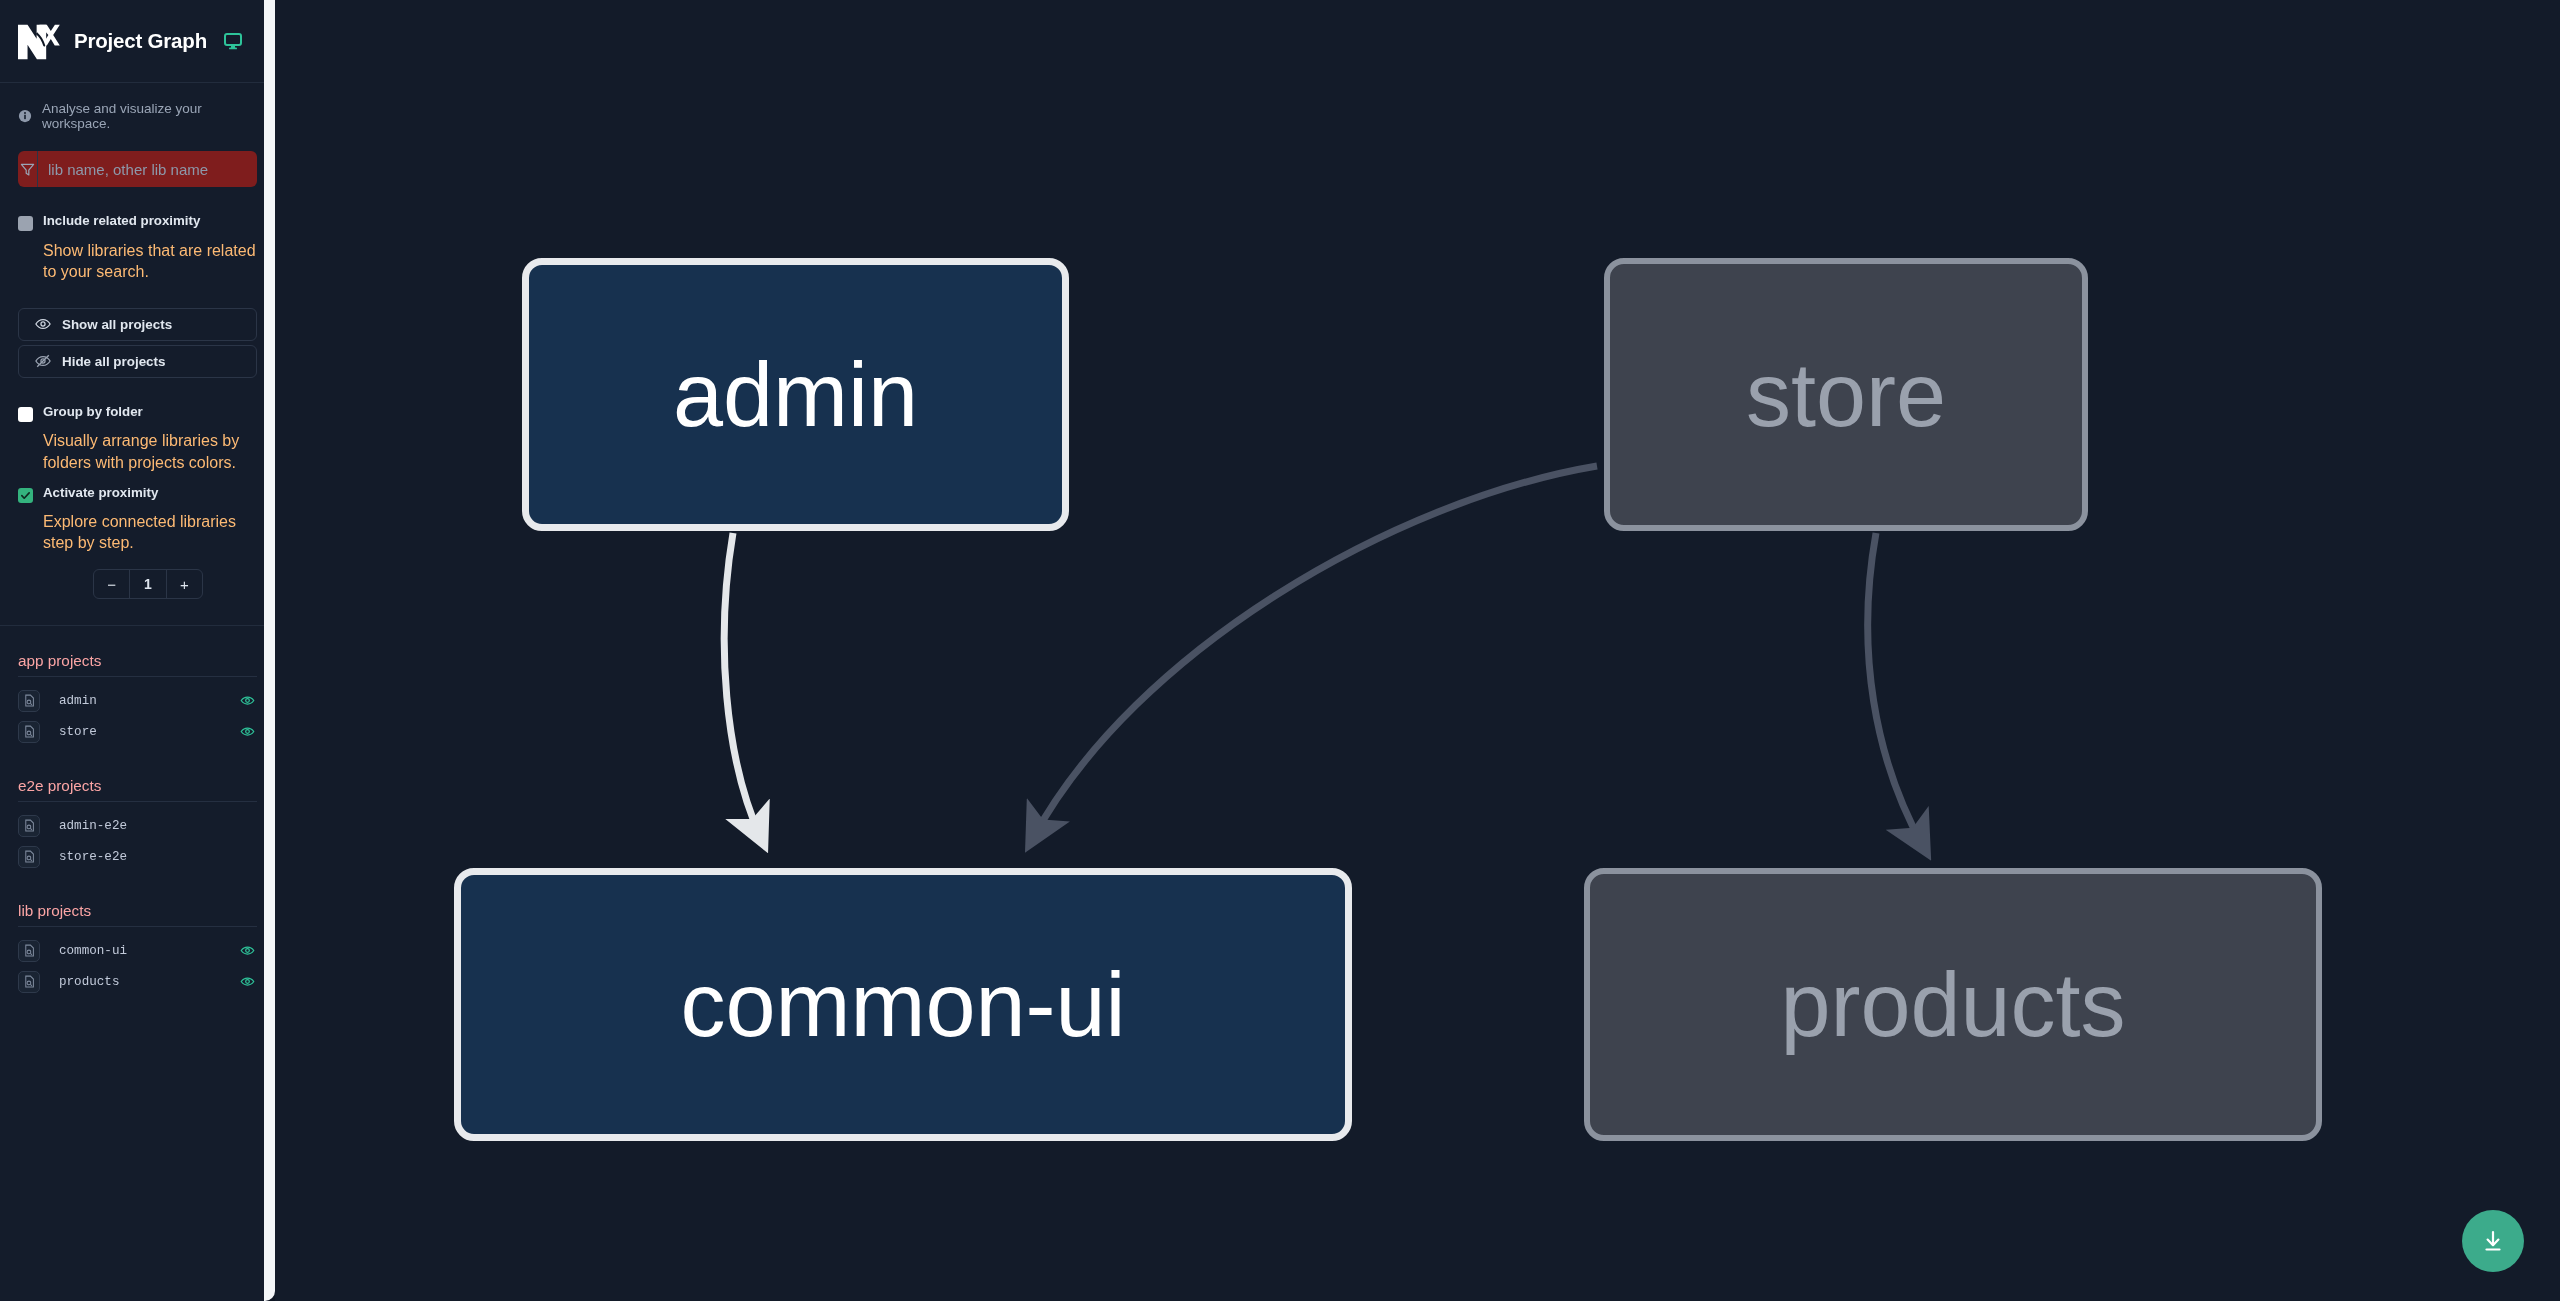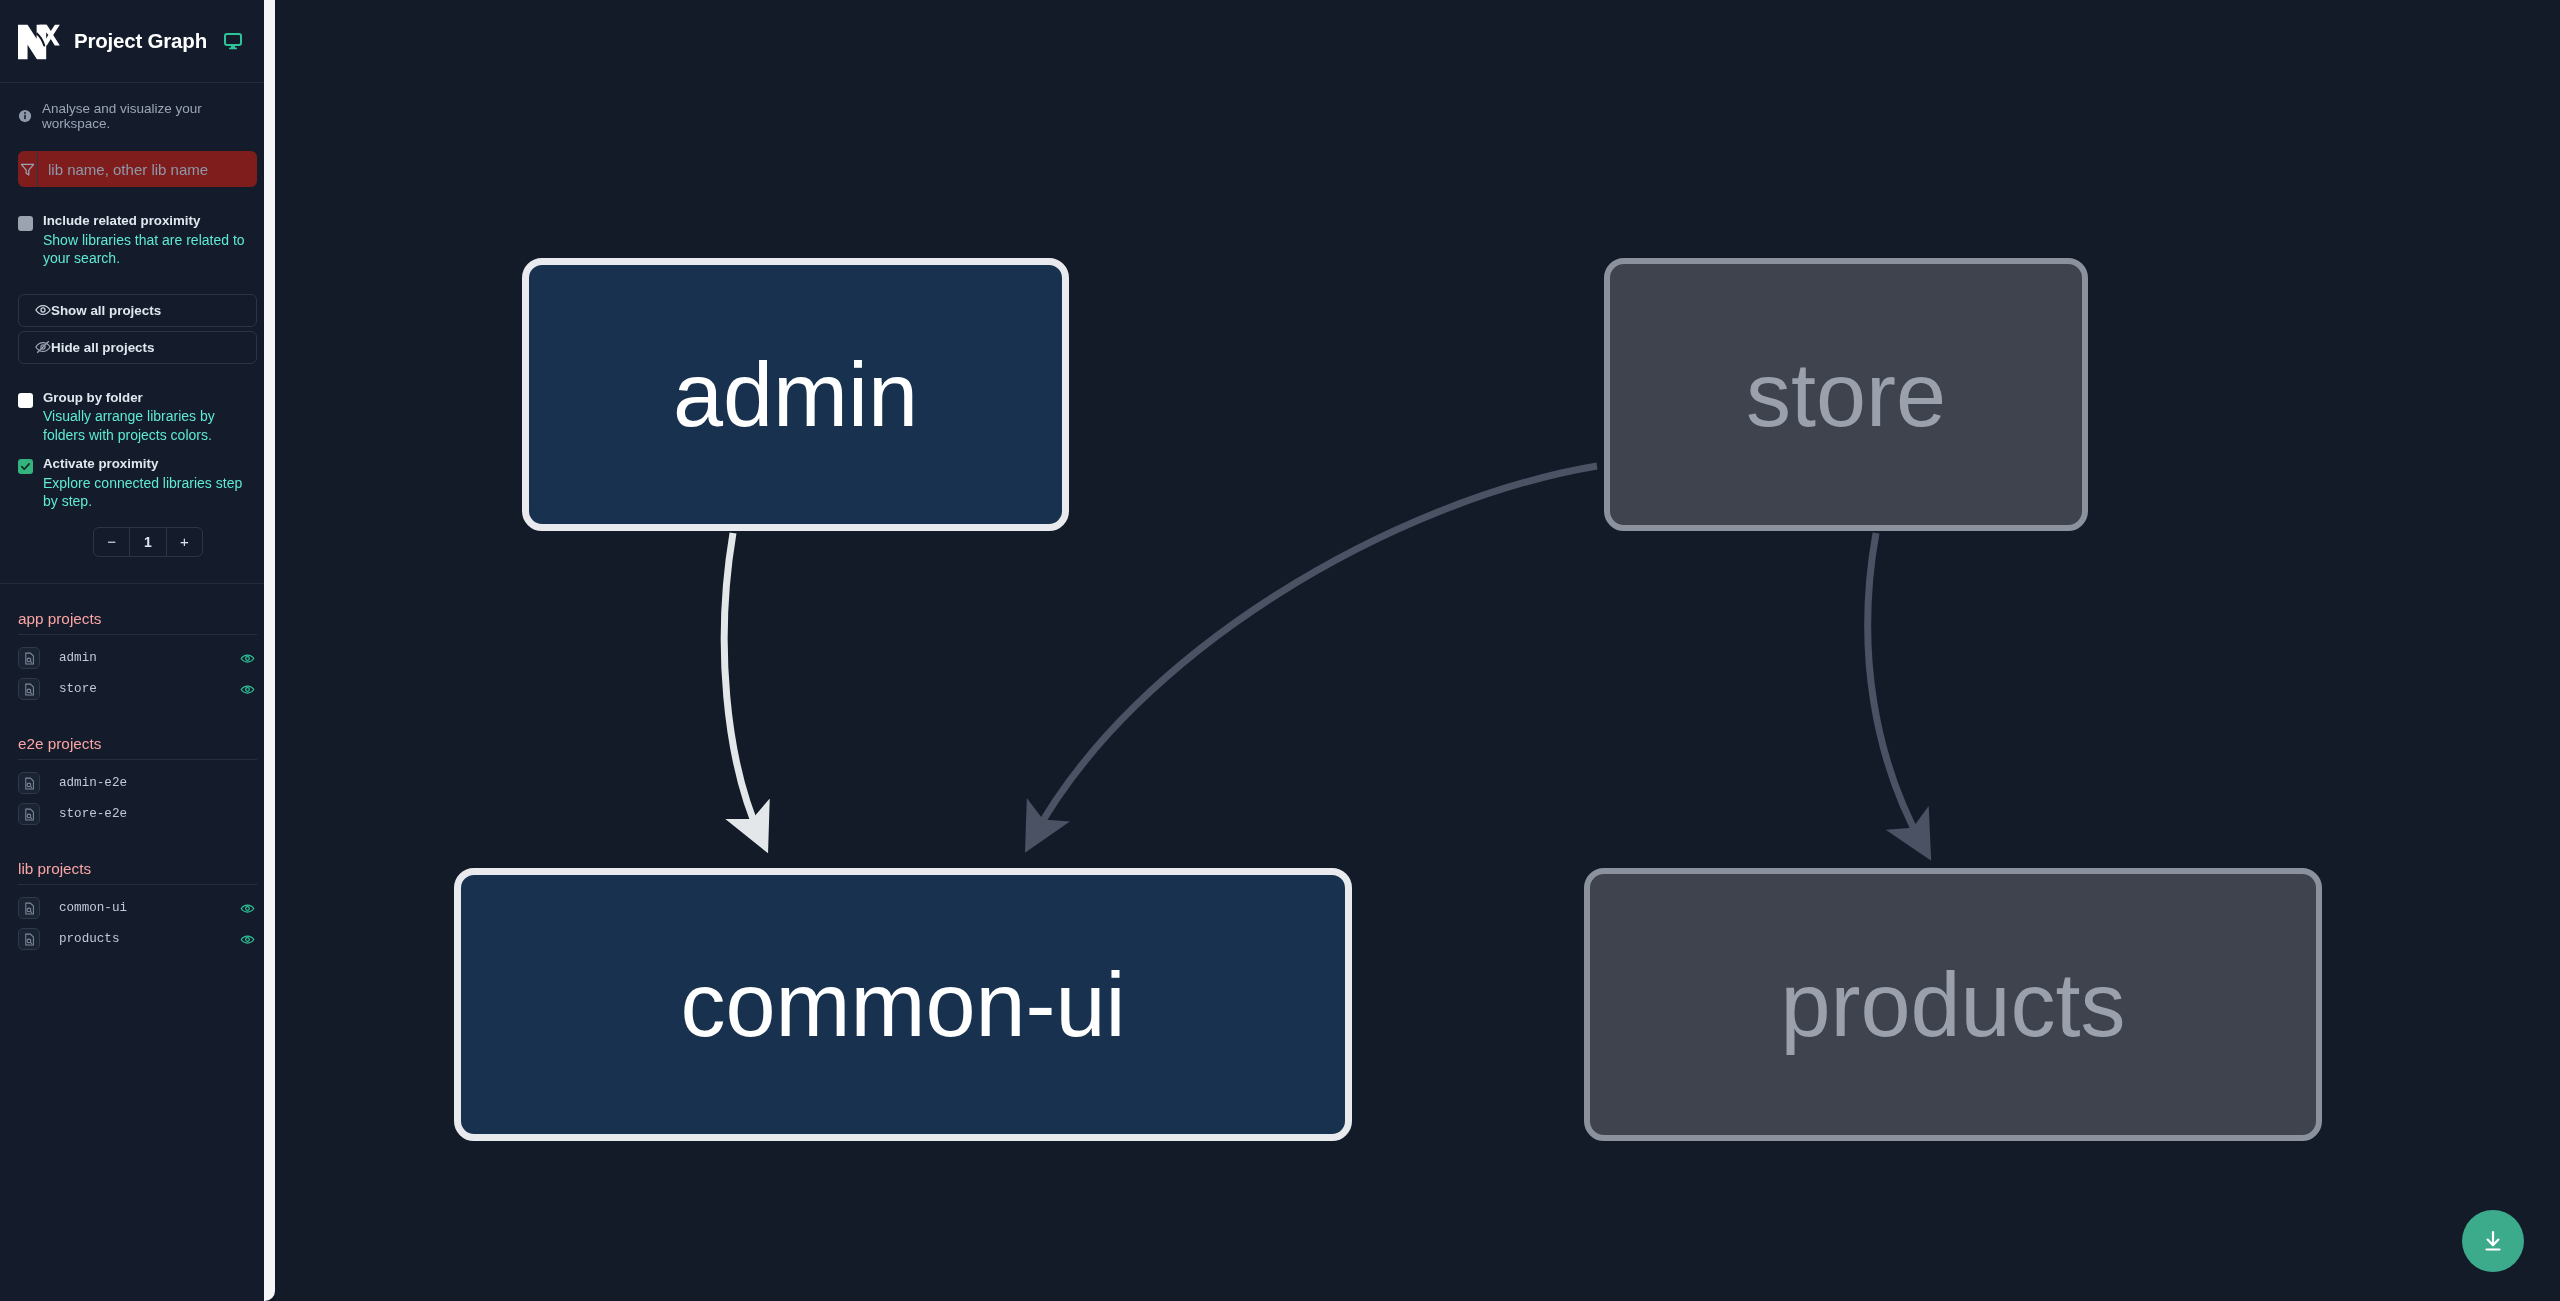--- a/index.html
+++ b/index.html
@@ -71,27 +71,27 @@
     width: 15px; height: 15px; flex: 0 0 15px; margin-top: 3px;
     border-radius: 3px; border: 1px solid transparent;
     display:flex; align-items:center; justify-content:center;
   }
   .chk-box.gray { background: #9ba3b0; }
   .chk-box.white { background: #ffffff; }
   .chk-box.green { background: #34b37e; }
   .chk-check { width: 11px; height: 11px; display:block; }
   .chk-texts { flex: 1; }
   .chk-label { color: #e1e7ef; font-size: 13.3px; font-weight: 700; line-height: 1.25; }
-  .chk-desc { color: #5eead4; font-size: 14px; line-height: 1.32; margin-top: 1px; }
+  .chk-desc { color: #fdba74; font-size: 16px; line-height: 1.32; margin-top: 10px; }
 
   .sb-btn {
     margin: 0 18px; height: 33px;
     border: 1px solid #2b3purple; border: 1px solid #2b3547;
     border-radius: 6px; background: transparent;
-    display: flex; align-items: center; 
+    display: flex; align-items: center; gap: 11px;
     padding: 0 16px; cursor: pointer;
     color: #e1e7ef; font-size: 13.4px; font-weight: 700;
     font-family: "Liberation Sans", sans-serif;
   }
   .sb-btn + .sb-btn { margin-top: 4px; }
   .sb-btn.first { margin-top: 26px; }
   .sb-btn svg { width: 16px; height: 16px; flex:0 0 16px; display:block; }
 
   .stepper {
     margin: 16px 18px 0 auto; margin-right: 72px;

